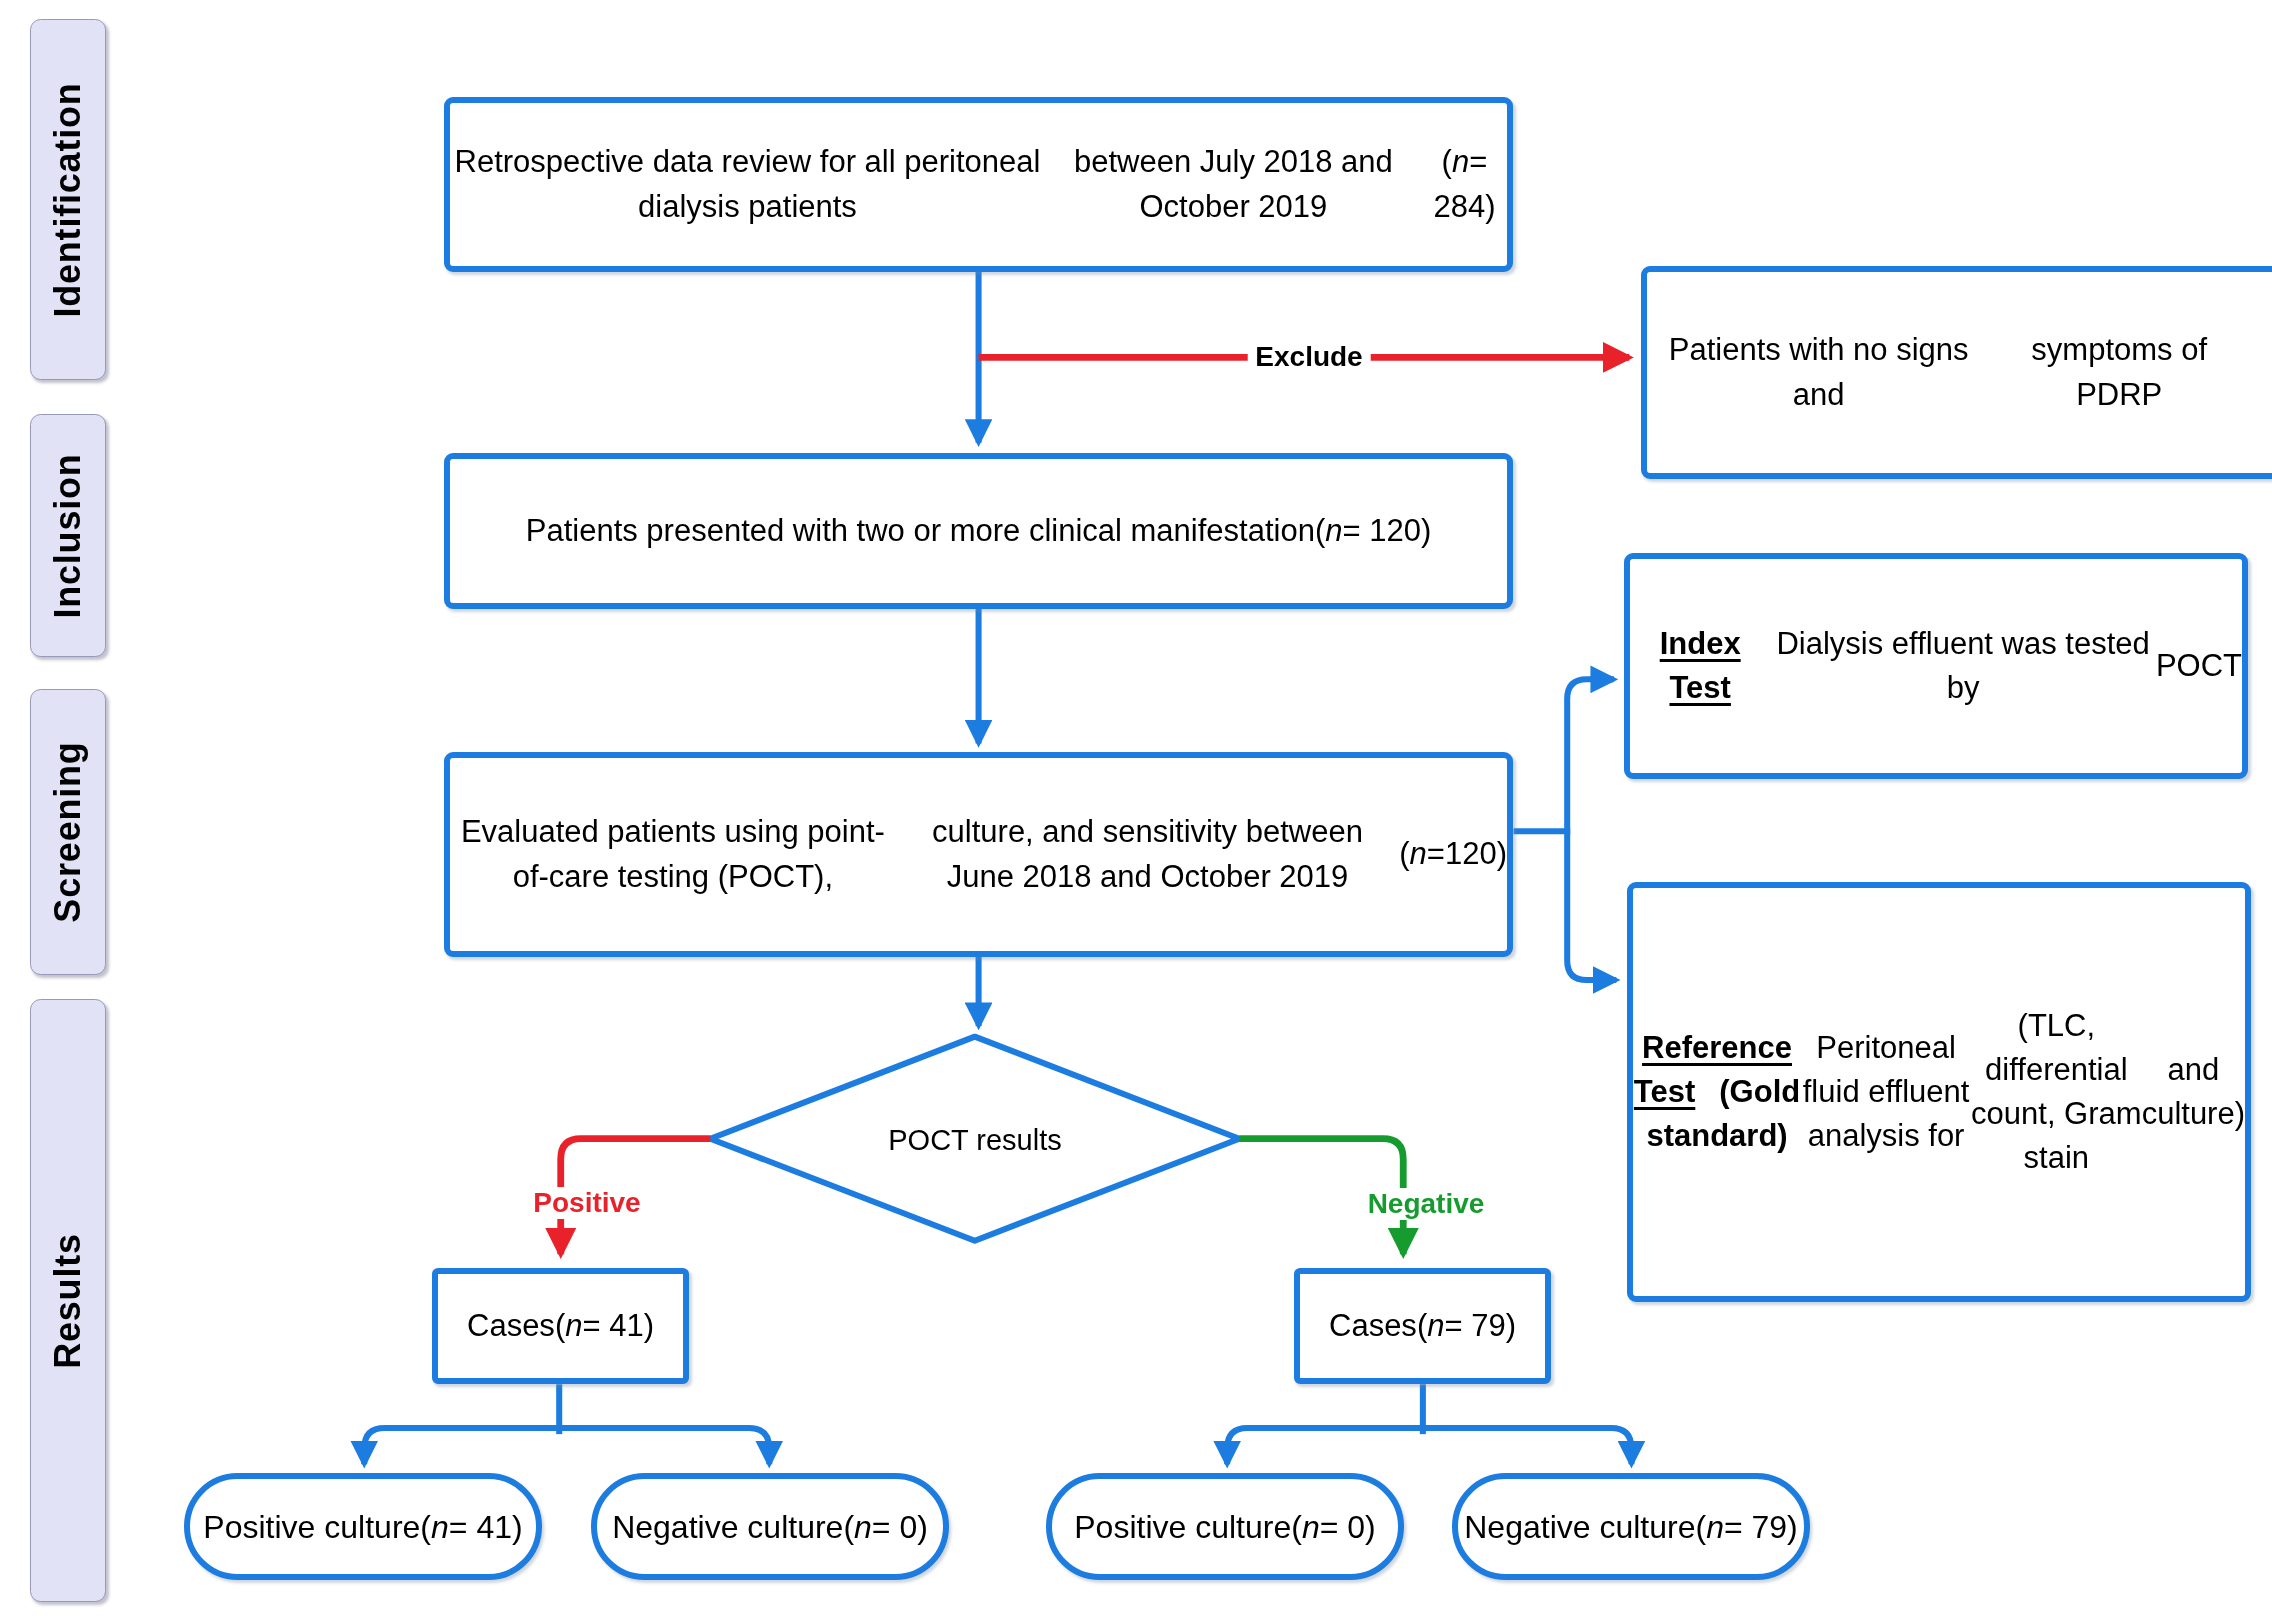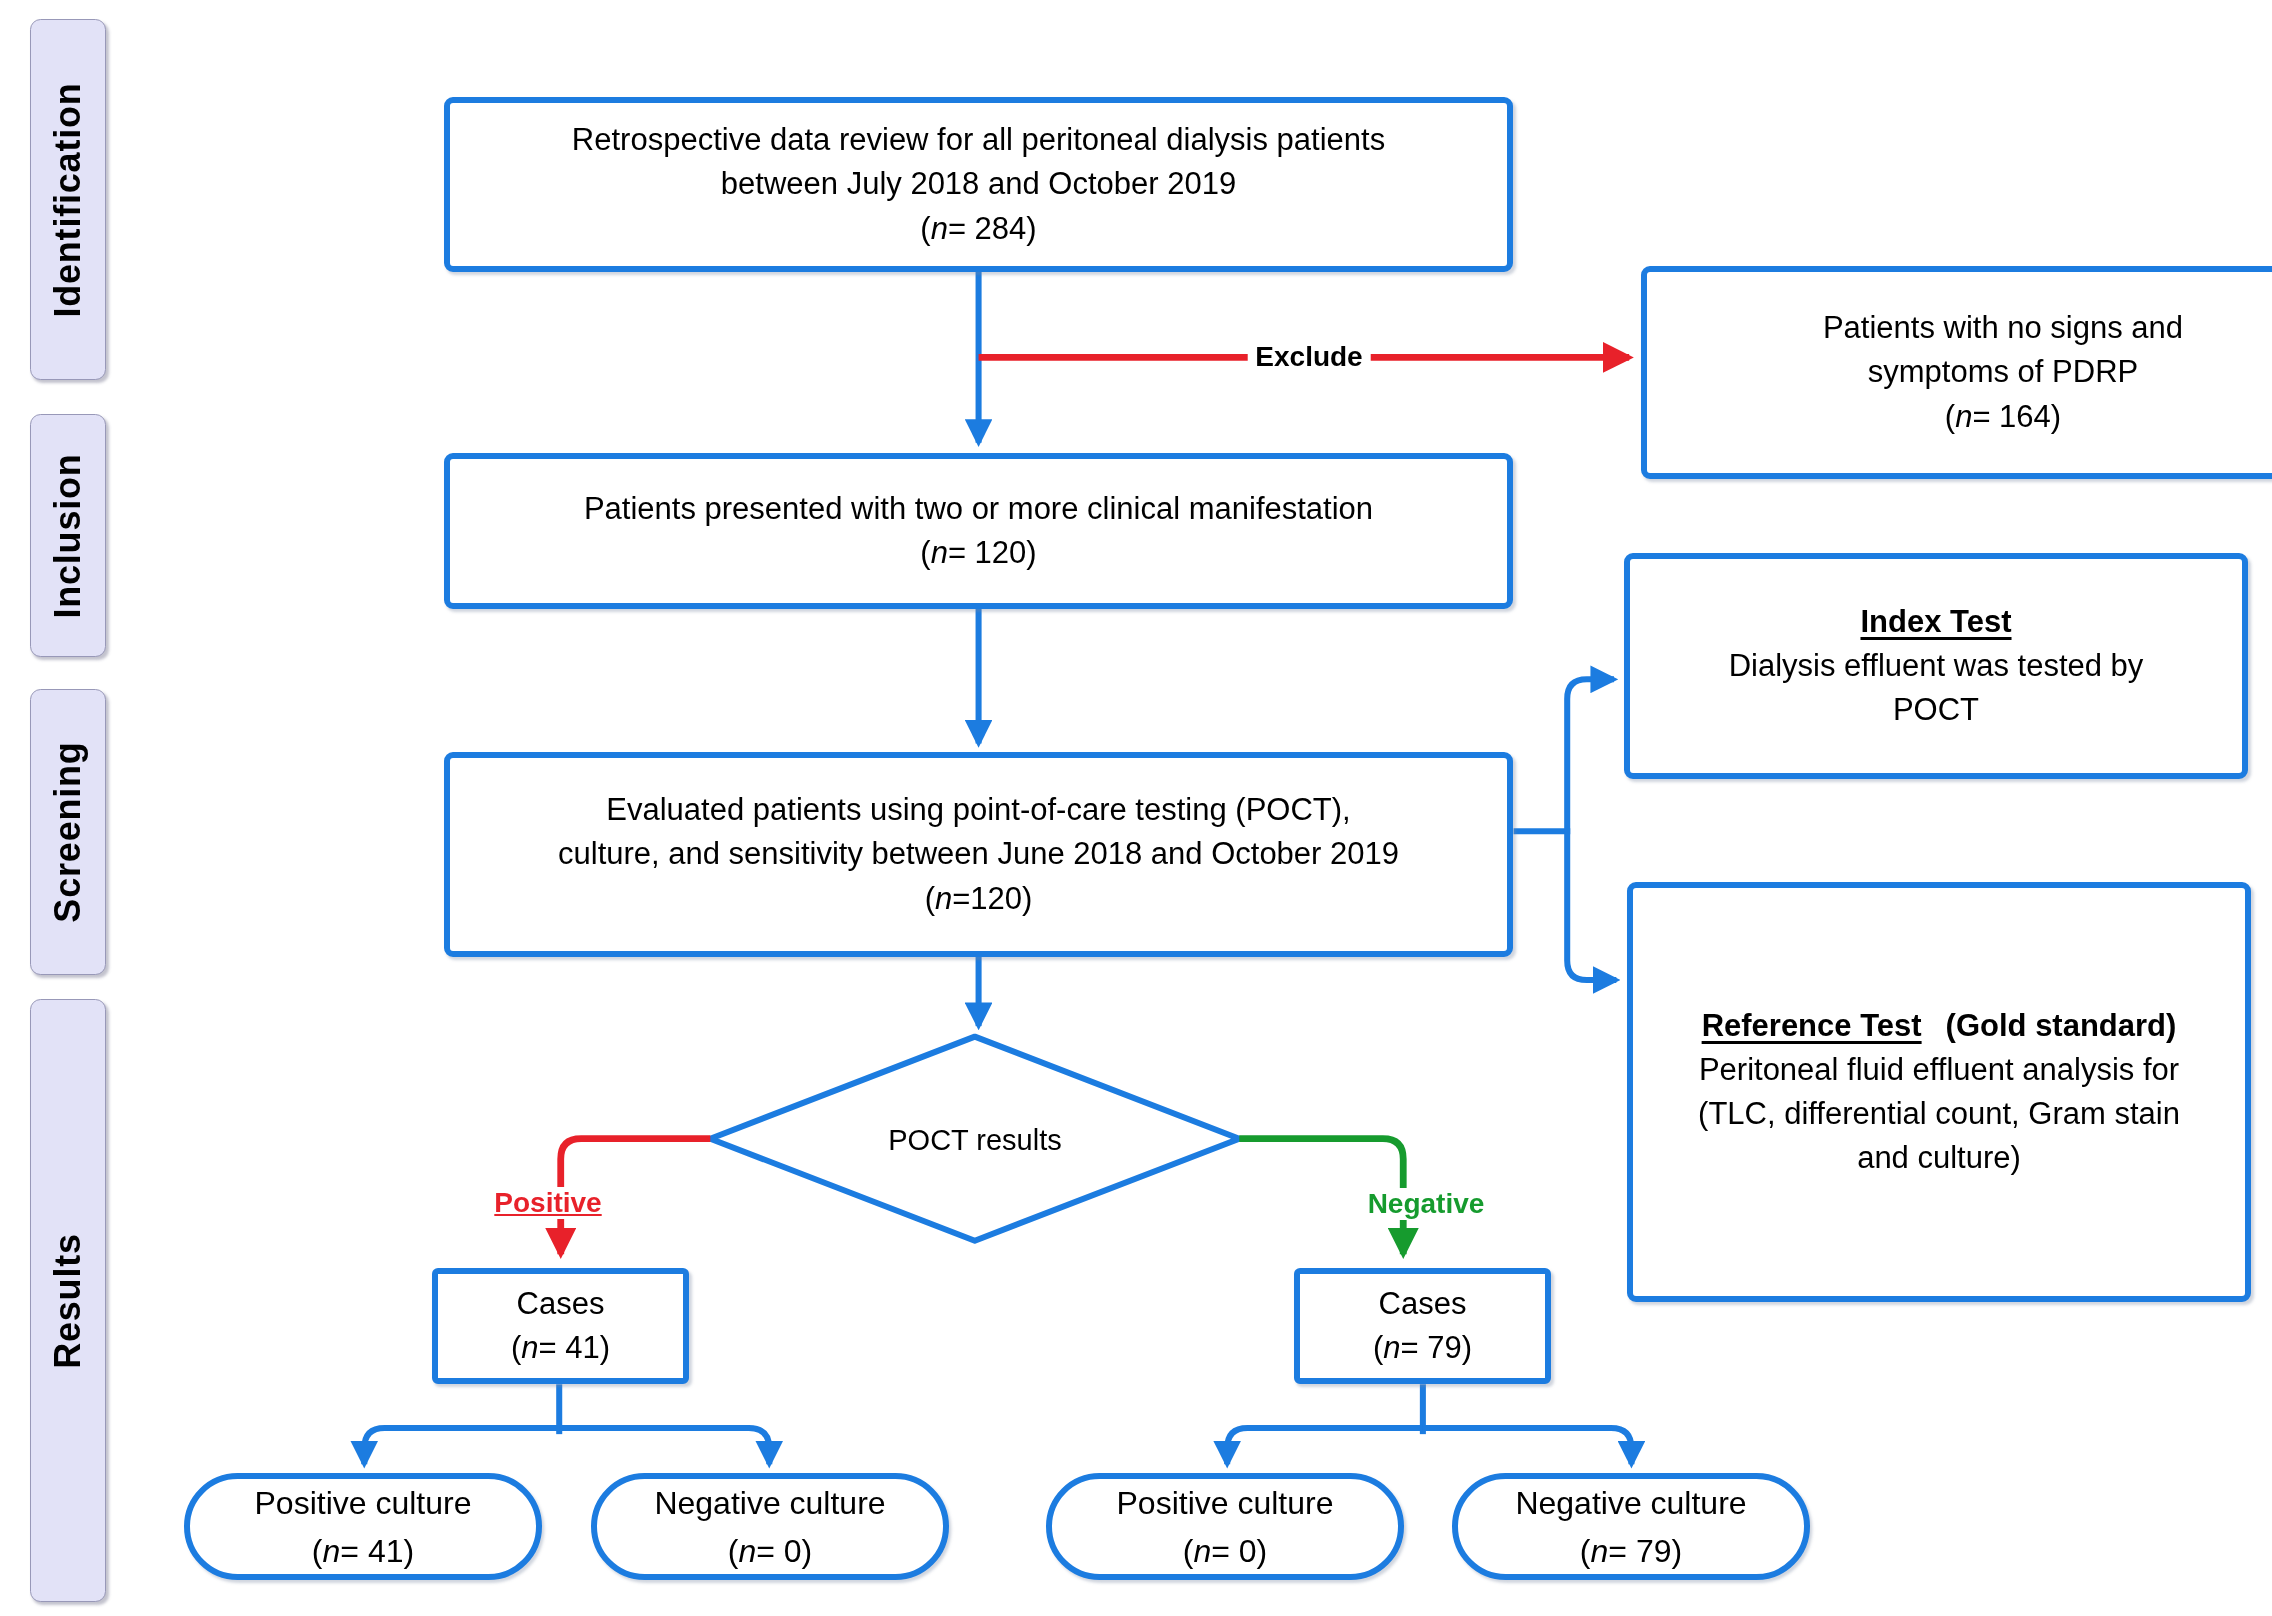--- a/index.html
+++ b/index.html
@@ -5,21 +5,21 @@
   html,body{margin:0;padding:0;background:#ffffff;}
   #canvas{
     position:relative;width:2273px;height:1617px;background:#ffffff;
     font-family:"Liberation Sans","DejaVu Sans",sans-serif;color:#000;
     overflow:hidden;
   }
   svg.wires{position:absolute;left:0;top:0;z-index:1;}
   .fbox{
     position:absolute;box-sizing:border-box;background:#fff;
     border:6px solid #1c7ce0;border-radius:9px;
-    display:flex;flex-direction:column;align-items:center;justify-content:center;
+    display:flex;align-items:center;justify-content:center;
     text-align:center;font-size:31px;line-height:1.42;z-index:2;
     box-shadow:2.3px 3px 3px rgba(120,135,160,0.35);
   }
   .stadium{border-radius:60px;font-size:32px;line-height:1.5;}
   .sidebox{
     position:absolute;left:30px;width:76px;box-sizing:border-box;
     background:#e2e2f7;border:1.5px solid #9898b8;border-radius:10.6px;
     display:flex;align-items:center;justify-content:center;z-index:2;
     box-shadow:2.3px 3px 3px rgba(120,120,145,0.45);
   }
@@ -159,17 +159,17 @@
     <div><span>(</span><span class="it">n</span><span>= 0)</span></div>
   </div>
   <div class="fbox stadium" style="left:1452px;top:1473px;width:358px;height:107px;">
     <div>Negative culture</div>
     <div><span>(</span><span class="it">n</span><span>= 79)</span></div>
   </div>
 
   <div class="dlabel" style="left:975px;top:1140px;">POCT results</div>
 
   <div class="elabel black" style="left:1309px;top:357px;">Exclude</div>
-  <div class="elabel red" style="left:548px;top:1203px;text-decoration:underline;">Positive</div>
+  <div class="elabel red" style="left:587px;top:1203px;">Positive</div>
   <div class="elabel green" style="left:1426px;top:1204px;">Negative</div>
 
 </div>
 
 
 </body></html>

